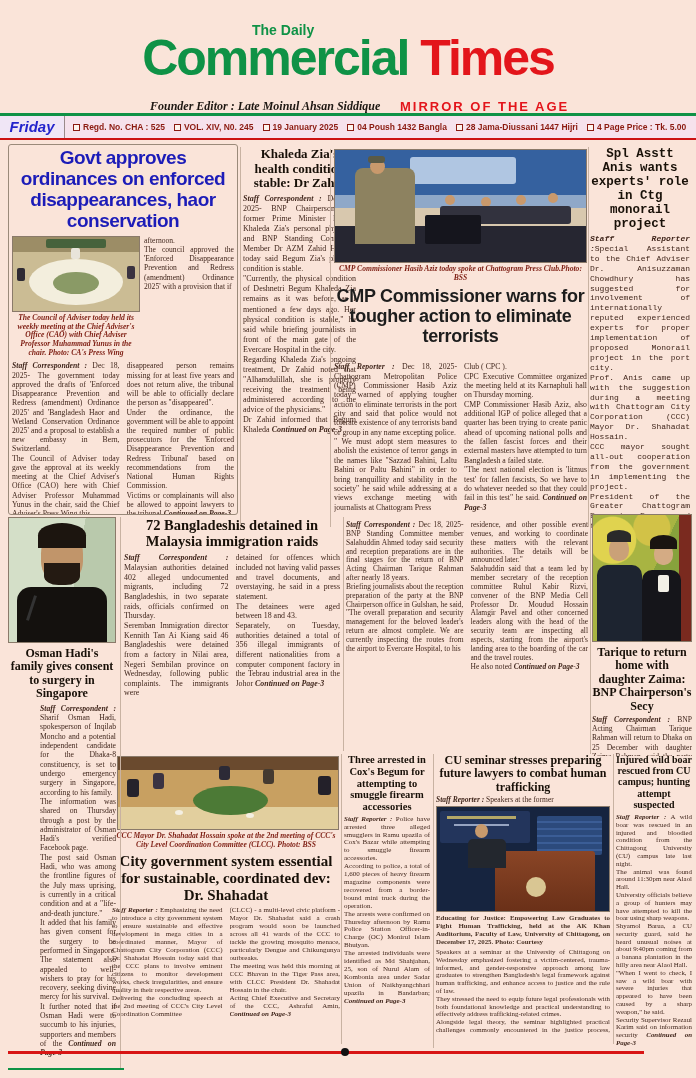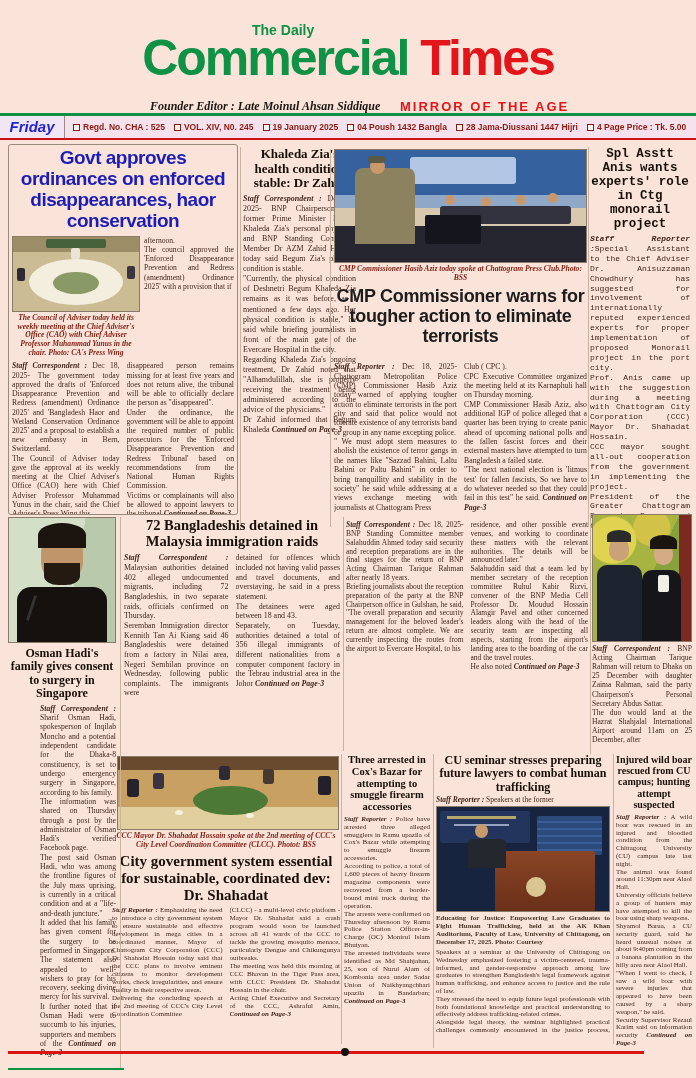--- a/index.html
+++ b/index.html
@@ -203,20 +203,21 @@
       <div class="abs" style="left:0;top:0;right:0;bottom:0;background:radial-gradient(circle at 20% 20%,#e0d34f 0 18%,transparent 19%),radial-gradient(circle at 60% 10%,#d2c247 0 14%,transparent 15%),linear-gradient(115deg,#a8b442 0 55%,#87a23c 55% 100%);"></div>
       <div class="abs" style="right:0;top:0;width:12%;height:100%;background:#7a2a1f;"></div>
       <div class="abs" style="left:4%;top:40%;width:46%;height:60%;background:#1d2430;border-radius:10px 10px 0 0;"></div>
       <div class="abs" style="left:16%;top:18%;width:20px;height:23px;background:#caa178;border-radius:45%;"></div>
       <div class="abs" style="left:14%;top:12%;width:24px;height:12px;background:#2a2a2a;border-radius:50% 50% 0 0;"></div>
       <div class="abs" style="left:50%;top:44%;width:40%;height:56%;background:#15151a;border-radius:10px 10px 0 0;"></div>
       <div class="abs" style="left:62%;top:22%;width:19px;height:22px;background:#d4ab84;border-radius:45%;"></div>
       <div class="abs" style="left:58%;top:16%;width:27px;height:14px;background:#1a1410;border-radius:50% 50% 0 0;"></div>
       <div class="abs" style="left:66%;top:48%;width:11px;height:17px;background:#f2efe6;border-radius:2px;"></div>
     </div>
+    <div class="shead" style="font-size:12px;margin-top:4px;">Tarique to return home with daughter Zaima: BNP Chairperson's Secy</div>
     <div class="bodytxt" style="font-size:7.6px;line-height:1.2;margin-top:2px;"><span class="byline">Staff Correspondent :</span> <span>BNP Acting Chairman Tarique Rahman will return to Dhaka on 25 December with daughter Zaima Rahman, said the party Chairperson's Personal Secretary Abdus Sattar.
 The duo would land at the Hazrat Shahjalal International Airport around 11am on 25 December, after</span> </div>
   </div>
 
   <div class="block" style="left:112px;top:756px;width:228px;height:290px;">
     <div class="ph" style="height:72px;margin-left:5px;width:220px;">
       <div class="abs" style="left:0;top:0;right:0;bottom:0;background:linear-gradient(#6a4a2e 0 18%,#c8a061 18% 70%,#e2cf9e 70% 100%);"></div>
       <div class="abs" style="left:34%;top:40%;width:34%;height:40%;border-radius:50%;background:#4c7a36;"></div>
       <div class="abs" style="left:4%;top:30%;width:12px;height:18px;background:#25222b;border-radius:3px;"></div>
       <div class="abs" style="left:16%;top:22%;width:11px;height:16px;background:#3a3342;border-radius:3px;"></div>
@@ -231,21 +232,21 @@
     <div class="cols" style="margin-top:4px;height:136px;">
       <div class="col bodytxt" style="font-size:7px;line-height:1.14;"><span class="byline">Staff Reporter :</span> <span>Emphasizing the need to introduce a city government system to ensure sustainable and effective development in mega cities in a coordinated manner, Mayor of Chattogram City Corporation (CCC) Dr. Shahadat Hossain today said that the CCC plans to involve eminent citizens to monitor development works, check irregularities, and ensure quality in their respective areas.
 Delivering the concluding speech at the 2nd meeting of CCC's City Level Coordination Committee</span></div>
       <div class="col bodytxt" style="font-size:7px;line-height:1.14;"><span>(CLCC) - a multi-level civic platform - Mayor Dr. Shahadat said a crash program would soon be launched across all 41 wards of the CCC to tackle the growing mosquito menace, particularly Dengue and Chikungunya outbreaks.
 The meeting was held this morning at CCC Bhavan in the Tiger Pass area, with CLCC President Dr. Shahadat Hossain in the chair.
 Acting Chief Executive and Secretary of the CCC, Ashraful Amin,</span> <span class="cont">Continued on Page-3</span></div>
     </div>
   </div>
 
   <div class="block" style="left:344px;top:754px;width:86px;height:292px;">
-    <div class="shead" style="font-size:10.5px;">Three arrested in Cox's Bazar for attempting to smuggle firearm accessories</div>
+    <div class="shead" style="font-size:10.5px;">Three arrested in Cox's Begum for attempting to smuggle firearm accessories</div>
     <div class="bodytxt" style="font-size:7px;line-height:1.13;margin-top:3px;"><span class="byline">Staff Reporter :</span> <span>Police have arrested three alleged smugglers in Ramu upazila of Cox's Bazar while attempting to smuggle firearm accessories.
 According to police, a total of 1,600 pieces of heavy firearm magazine components were recovered from a border-bound mini truck during the operation.
 The arrests were confirmed on Thursday afternoon by Ramu Police Station Officer-in-Charge (OC) Monirul Islam Bhuiyan.
 The arrested individuals were identified as Md Shahjahan, 25, son of Nurul Alam of Kombonia area under Sadar Union of Naikhyangchhari upazila in Bandarban;</span> <span class="cont">Continued on Page-3</span></div>
   </div>
 
   <div class="block" style="left:436px;top:754px;width:174px;height:298px;">
     <div class="shead" style="font-size:12px;">CU seminar stresses preparing future lawyers to combat human trafficking</div>
     <div style="font-size:7.5px;margin-top:1px;"><span class="byline">Staff Reporter :</span> <span>Speakers at the former</span></div>
     <div class="ph" style="height:104px;margin-top:2px;">

